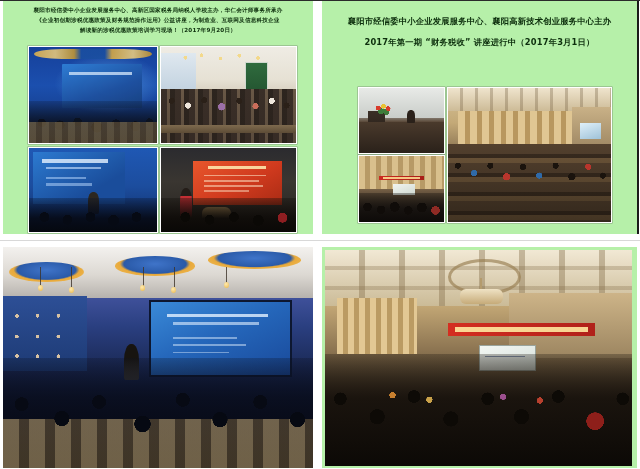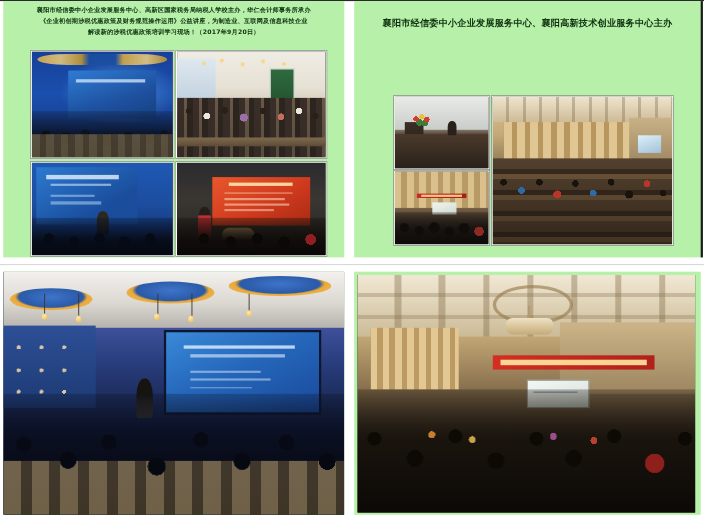--- a/index.html
+++ b/index.html
@@ -371,20 +371,21 @@
         <div class="host"></div>
         <div class="chairw"></div>
         <div class="crowd"></div>
       </div>
     </div>
   </div>
 
   <div class="panel panel-tr">
     <div class="cap cap-tr">
       <div>襄阳市经信委中小企业发展服务中心、襄阳高新技术创业服务中心主办</div>
+      <div>2017年第一期 “财务税收” 讲座进行中（2017年3月1日）</div>
     </div>
 
     <div class="ph tr1">
       <div class="sc sc-podium">
         <div class="wall"></div>
         <div class="pod"></div>
         <div class="flw"></div>
         <div class="tbl"></div>
         <div class="seat"></div>
       </div>

